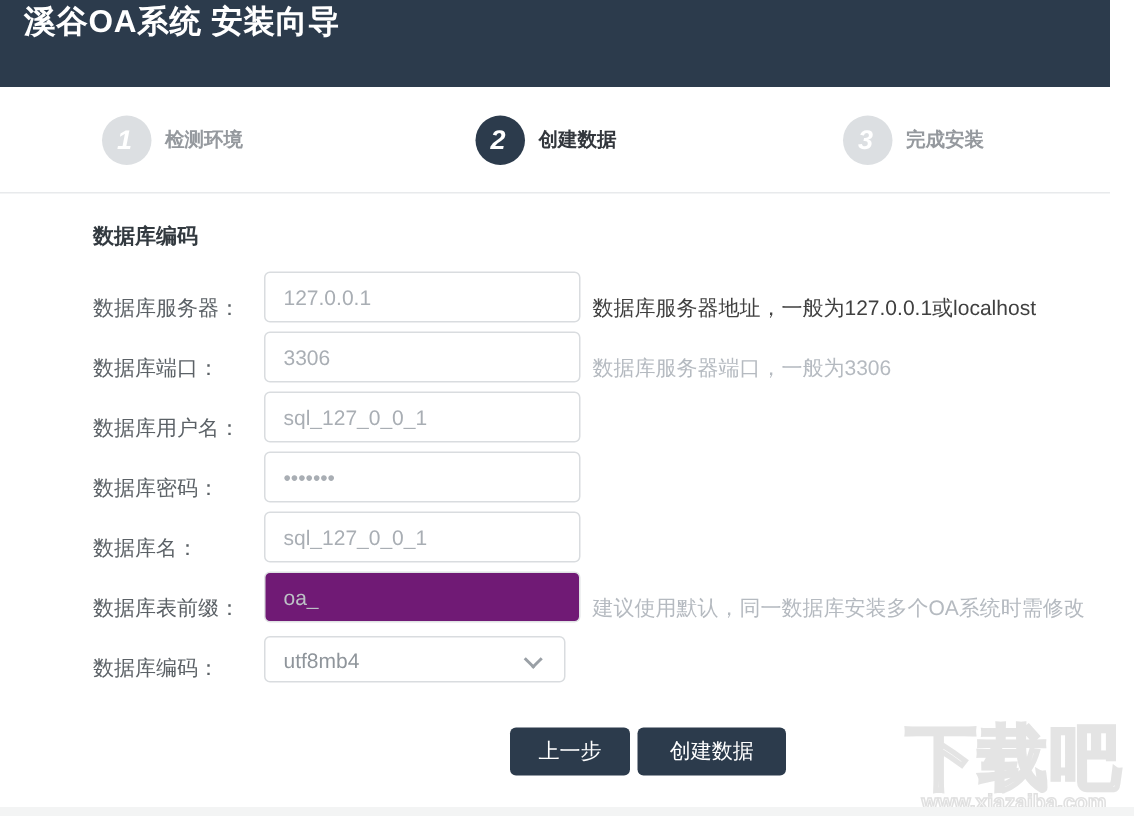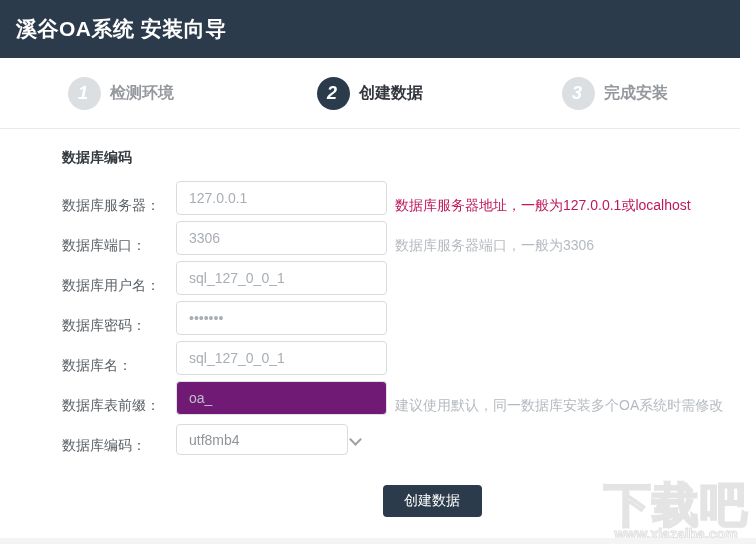--- a/index.html
+++ b/index.html
@@ -3,57 +3,57 @@
 <meta charset="utf-8">
 <style>
   * { margin:0; padding:0; box-sizing:border-box; }
   html,body { width:756px; height:544px; background:#fff; overflow:hidden;
     font-family:"Liberation Sans","DejaVu Sans",sans-serif; }
   body { position:relative; }
 
   .page { width:740px; position:relative; }
 
   
-  .app-header { height:58px; background:#2c3b4c; display:flex; align-items:center; padding-left:16px; }
+  .app-header { height:58px; background:#2c3b4c; display:flex; padding-left:16px; }
   .app-header .title { color:#ffffff; font-size:21px; font-weight:bold; letter-spacing:0.5px; }
 
   
   .steps { position:relative; height:71px; border-bottom:1px solid #e8eaec; background:#fff; }
   .step { position:absolute; top:0; height:70px; display:flex; align-items:center; }
   .step-1 { left:68px; }
   .step-2 { left:317px; }
   .step-3 { left:562px; }
   .step-circle { width:33px; height:33px; border-radius:50%; color:#fff;
     font-size:18px; font-weight:bold; font-style:italic; display:flex;
     align-items:center; justify-content:center; padding-right:3px; }
   .step.inactive .step-circle { background:#dcdfe2; }
   .step.active .step-circle { background:#2c3b4c; }
-  .step-label { margin-left:9px; font-size:16px; font-weight:bold; }
+  .step-label { margin-left:9px; font-size:13px; font-weight:bold; }
   .step.inactive .step-label { color:#95999e; }
   .step.active .step-label { color:#33373d; }
 
   
   .form-area { padding-left:62px; padding-top:20px; }
   .section-title { font-size:14px; font-weight:bold; color:#333a40; margin-bottom:14px; }
   .form-row { display:flex; align-items:flex-end; height:34px; margin-bottom:6px; }
   .field-label { width:114px; font-size:14px; color:#5b6166; flex:none; }
   .text-input { width:211px; height:34px; border:1px solid #d9dcdf; border-radius:4px;
     padding:0 12px; font-size:14px; color:#a9aeb4; background:#fff; outline:none;
     font-family:"Liberation Sans","DejaVu Sans",sans-serif; }
   .text-input.disabled { background:#701a75; border-color:#e0e2e4; color:#bcc1c6; }
   .select-wrap { position:relative; width:196px; height:31px; }
-  .db-select { width:172px; height:31px; border:1px solid #d9dcdf; border-radius:4px;
+  .db-select { width:201px; height:31px; border:1px solid #d9dcdf; border-radius:4px;
     padding:0 12px; font-size:14px; color:#8f959b; background:#fff; outline:none;
     appearance:none; -webkit-appearance:none; -moz-appearance:none;
     font-family:"Liberation Sans","DejaVu Sans",sans-serif; }
   .chevron { position:absolute; right:13px; top:11px; width:8px; height:8px; pointer-events:none; }
   .chevron::before { content:""; position:absolute; left:0; top:0; width:7px; height:7px;
     border-right:2px solid #9aa0a6; border-bottom:2px solid #9aa0a6; transform:rotate(45deg); }
   .hint { margin-left:8px; font-size:14px; white-space:nowrap; }
-  .hint.dark { color:#be185d; }
+  .hint.dark { color:#404040; }
   .hint.light { color:#b5bac0; }
 
   
   .button-row { width:740px; margin-top:30px; display:flex; justify-content:center; gap:5px; }
   .btn { height:32px; background:#2c3b4c; color:#fff; font-size:14px; border:none;
     border-radius:4px; cursor:pointer; font-family:"Liberation Sans","DejaVu Sans",sans-serif; }
   .btn-prev { width:80px; }
   .btn-create { width:99px; }
 
   
@@ -129,20 +129,21 @@
       <div class="field-label">数据库编码：</div>
       <div class="select-wrap">
         <select class="db-select">
           <option>utf8mb4</option>
         </select>
         <span class="chevron"></span>
       </div>
     </div>
 
     <div class="button-row">
+      <button class="btn btn-prev">上一步</button>
       <button class="btn btn-create">创建数据</button>
     </div>
   </div>
 
 </div>
 
 <div class="watermark">
   <div class="wm-title">下载吧</div>
   <div class="wm-url">www.xiazaiba.com</div>
 </div>

